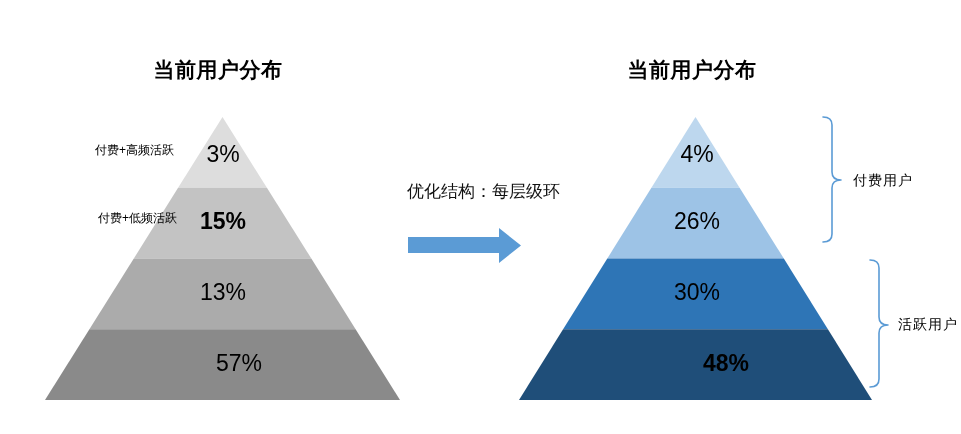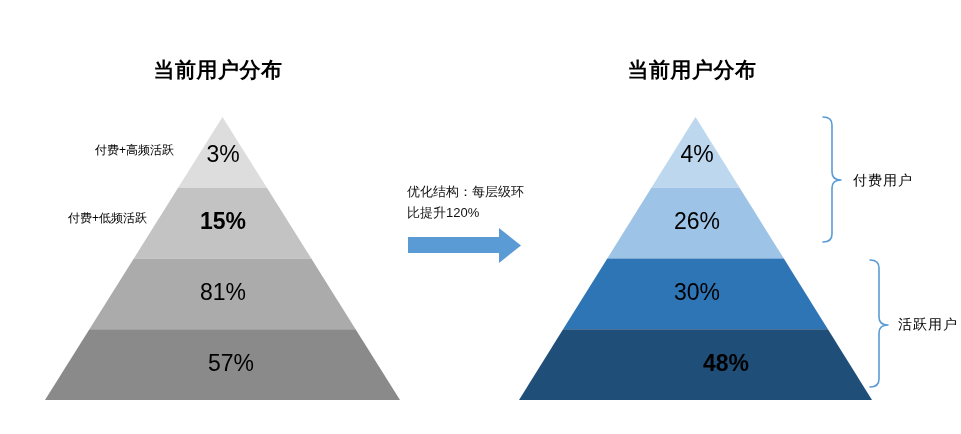--- a/index.html
+++ b/index.html
@@ -35,21 +35,21 @@
     font-size: 12px;
     transform: translateY(-50%);
   }
   .bracket-label {
     font-size: 14px;
     transform: translateY(-50%);
     letter-spacing: 1px;
     text-align: center;
   }
   .note {
-    font-size: 13px;
+    font-size: 17px;
     line-height: 21px;
     color: #111111;
   }
 </style>
 </head>
 <body>
 
 <div class="canvas">
 
   <svg class="gfx" viewBox="0 0 961 434" xmlns="http://www.w3.org/2000/svg">
@@ -68,33 +68,32 @@
 
     <path fill="none" stroke-width="1.6" stroke-linecap="round" stroke-linejoin="round" d="M823,117 Q832,117 832,125 L832,172 Q832,180 841,180 Q832,180 832,188 L832,234 Q832,242 823,242" stroke="#5b9bd5"></path>
 
     <path fill="none" stroke-width="1.6" stroke-linecap="round" stroke-linejoin="round" d="M870,260 Q879,260 879,268 L879,317 Q879,325 888,325 Q879,325 879,333 L879,379 Q879,387 870,387" stroke="#5b9bd5"></path>
   </svg>
 
   <div class="abs chart-title" style="left:218px; top:70px;">当前用户分布</div>
   <div class="abs chart-title" style="left:692px; top:70px;">当前用户分布</div>
 
   <div class="abs side-label" style="right:787px; top:150px;">付费+高频活跃</div>
-  <div class="abs side-label" style="right:814px; top:218px;">付费+低频活跃</div>
+  <div class="abs side-label" style="right:784px; top:218px;">付费+低频活跃</div>
 
   <div class="abs tier-value" style="left:223px; top:154px;">3%</div>
   <div class="abs tier-value" style="left:223px; top:221px;font-weight:bold;">15%</div>
-  <div class="abs tier-value" style="left:223px; top:292px;">81%</div>
-  <div class="abs tier-value" style="left:231px; top:363px;">57%</div>
+  <div class="abs tier-value" style="left:223px; top:292px;">13%</div>
+  <div class="abs tier-value" style="left:239px; top:363px;">57%</div>
 
   <div class="abs tier-value" style="left:697px; top:154px;">4%</div>
   <div class="abs tier-value" style="left:697px; top:221px;">26%</div>
   <div class="abs tier-value" style="left:697px; top:292px;">30%</div>
   <div class="abs tier-value" style="left:726px; top:363px;font-weight:bold;">48%</div>
 
   <div class="abs bracket-label" style="left:853px; top:181px;">付费用户</div>
   <div class="abs bracket-label" style="left:898px; top:325px;">活跃用户</div>
 
   <div class="abs note" style="left:407px; top:181px;">
     <div>优化结构：每层级环</div>
-    <div>比提升120%</div>
   </div>
 
 </div>
 
 </body></html>

